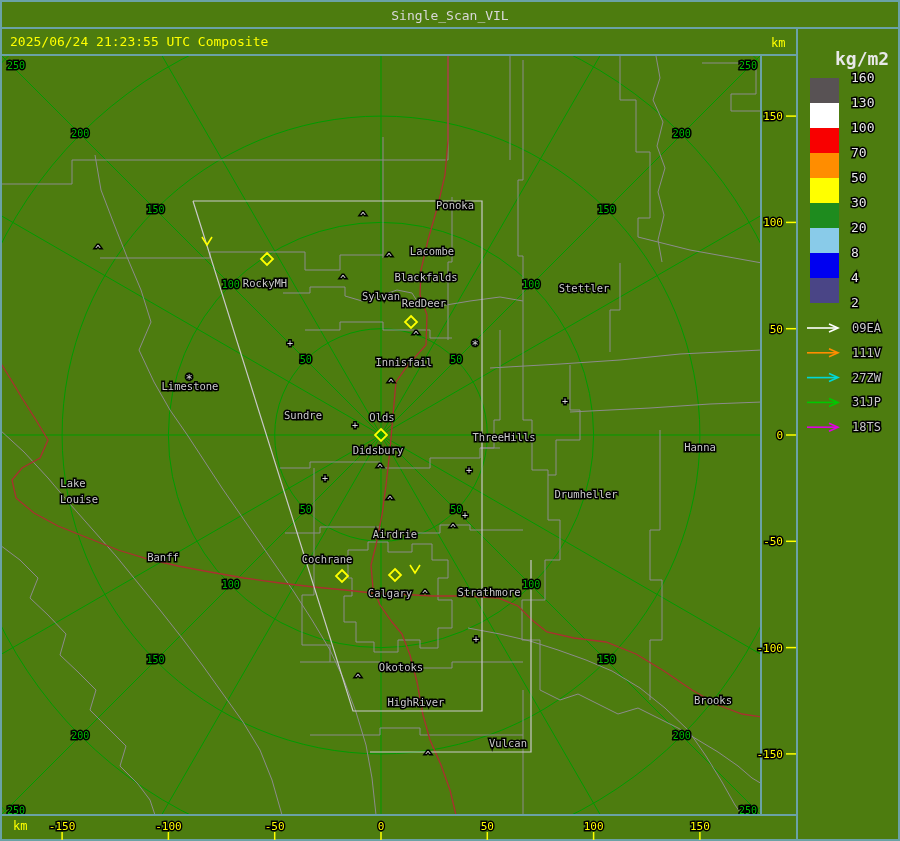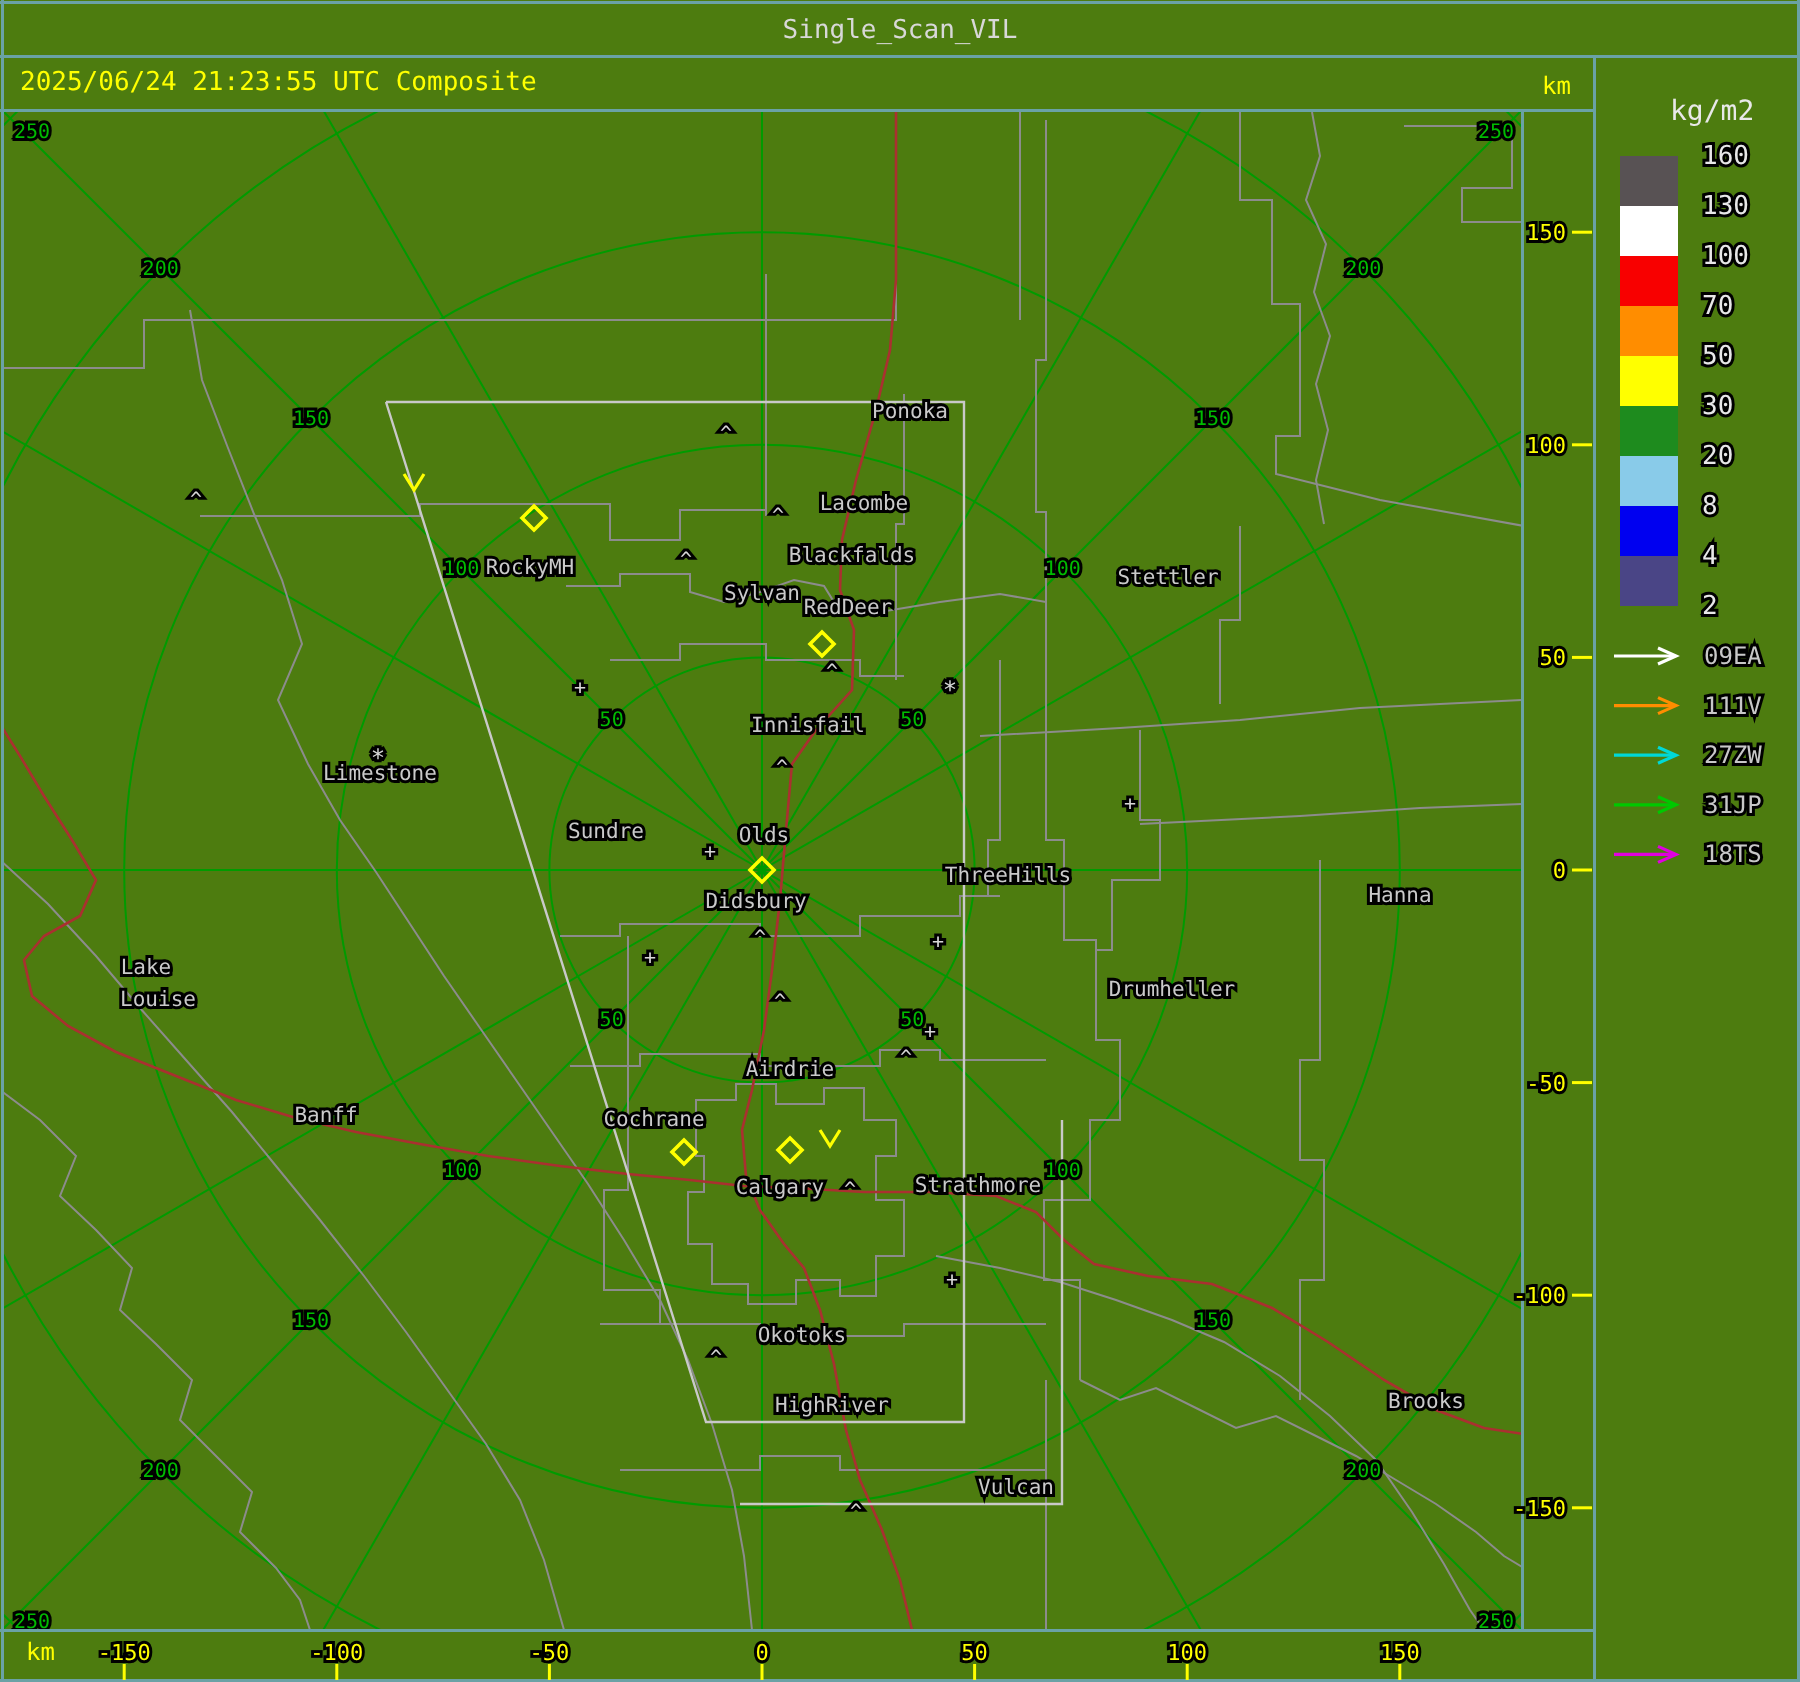--- a/index.html
+++ b/index.html
@@ -2,21 +2,21 @@
 <html><head>
 <meta charset="utf-8">
 <style>
   html,body{margin:0;padding:0;background:#000;}
   #screen{position:relative;width:900px;height:841px;background:#4d7c0f;overflow:hidden;
           font-family:"DejaVu Sans Mono","Liberation Mono",monospace;}
   .titlebar{position:absolute;left:0;top:3px;width:100%;height:24px;display:flex;
             align-items:center;justify-content:center;color:#d8d8d8;font-size:13px;letter-spacing:0;}
   .header-ts{position:absolute;left:10px;top:34px;color:#ffff00;font-size:13px;}
   .km-top{position:absolute;left:771px;top:36px;color:#ffff00;font-size:12px;}
-  .legend-title{position:absolute;left:835px;top:48px;color:#e8e8e8;font-size:14px;}
+  .legend-title{position:absolute;left:835px;top:48px;color:#e8e8e8;font-size:18px;font-weight:bold;}
   .km-bottom{position:absolute;left:13px;top:819px;color:#ffff00;font-size:12px;}
   svg{position:absolute;left:0;top:0;}
   text{user-select:none;}
 </style>
 </head>
 <body>
 
 <div id="screen">
   <div class="titlebar">
     <span>Single_Scan_VIL</span>

